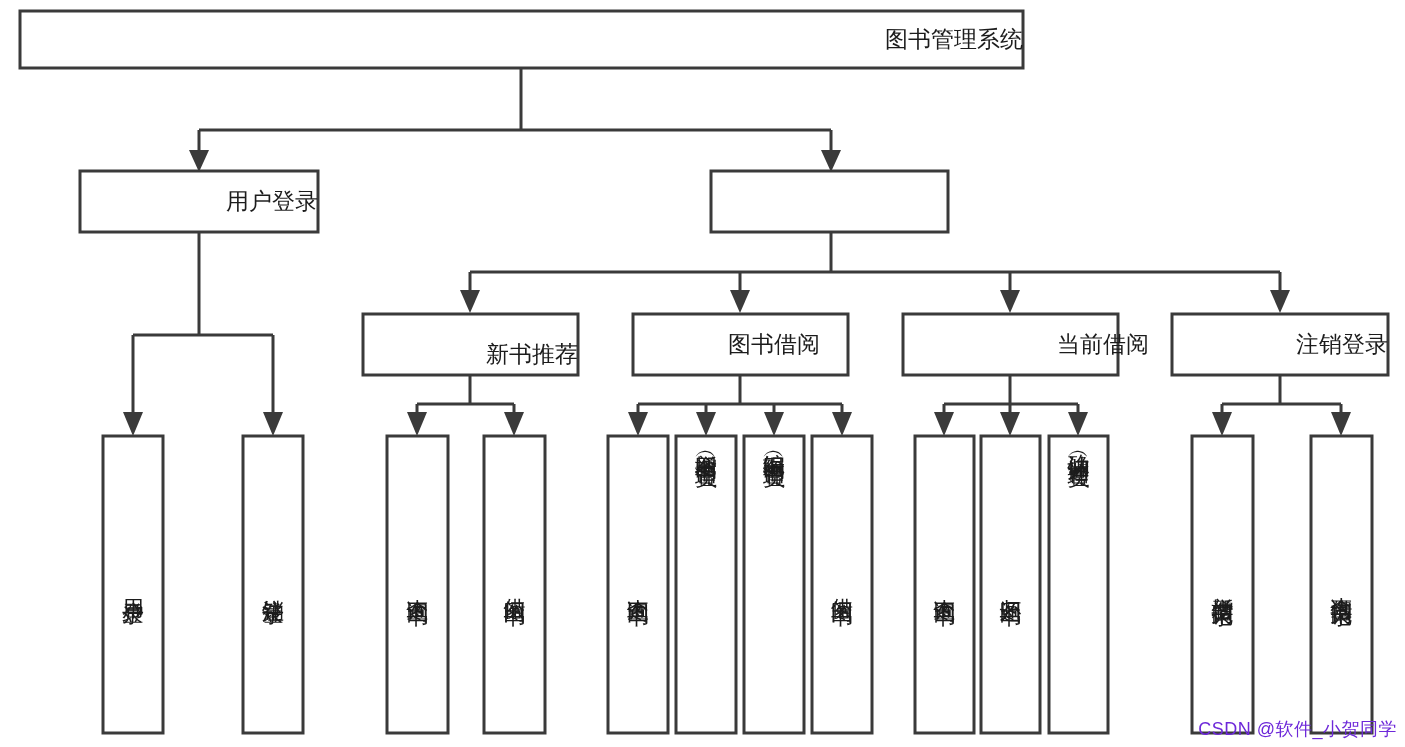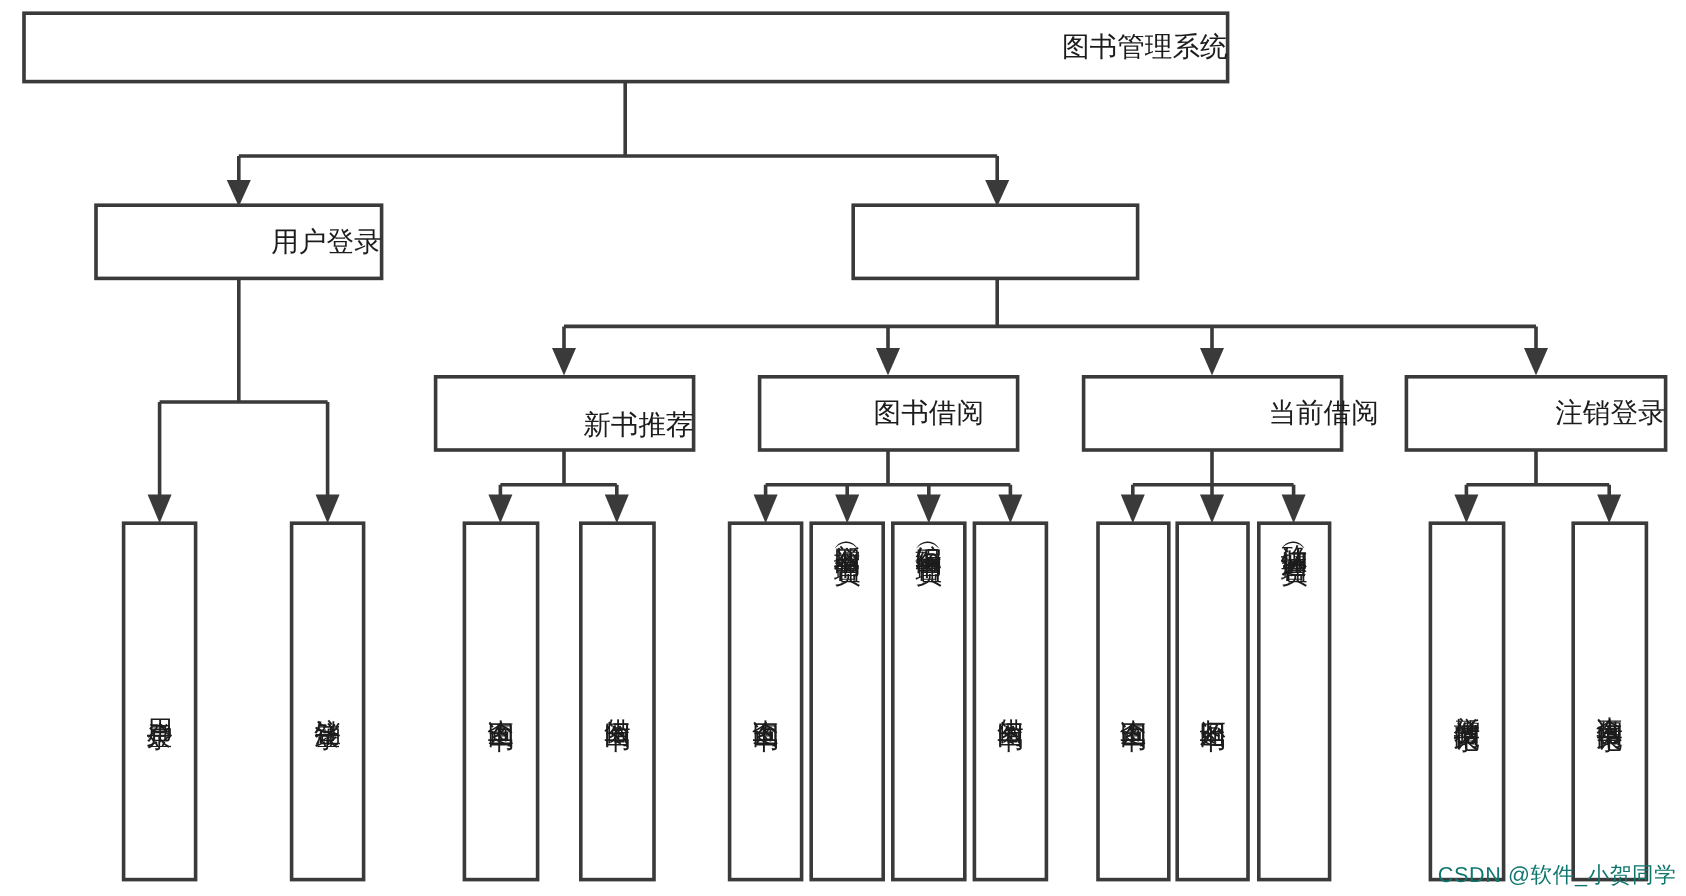--- a/index.html
+++ b/index.html
@@ -70,21 +70,21 @@
     font-size: 23px;
     color: #1c1c1c;
     white-space: nowrap;
   }
   #watermark {
     position: absolute;
     right: 8px;
     bottom: 6px;
     font-family: "Liberation Sans", "DejaVu Sans", sans-serif;
     font-size: 18px;
-    color: #0f766e;
+    color: #6d28d9;
     letter-spacing: 0.5px;
     white-space: nowrap;
     pointer-events: none;
   }
 </style>
 </head>
 <body>
 
 <div id="diagram-root">
 

